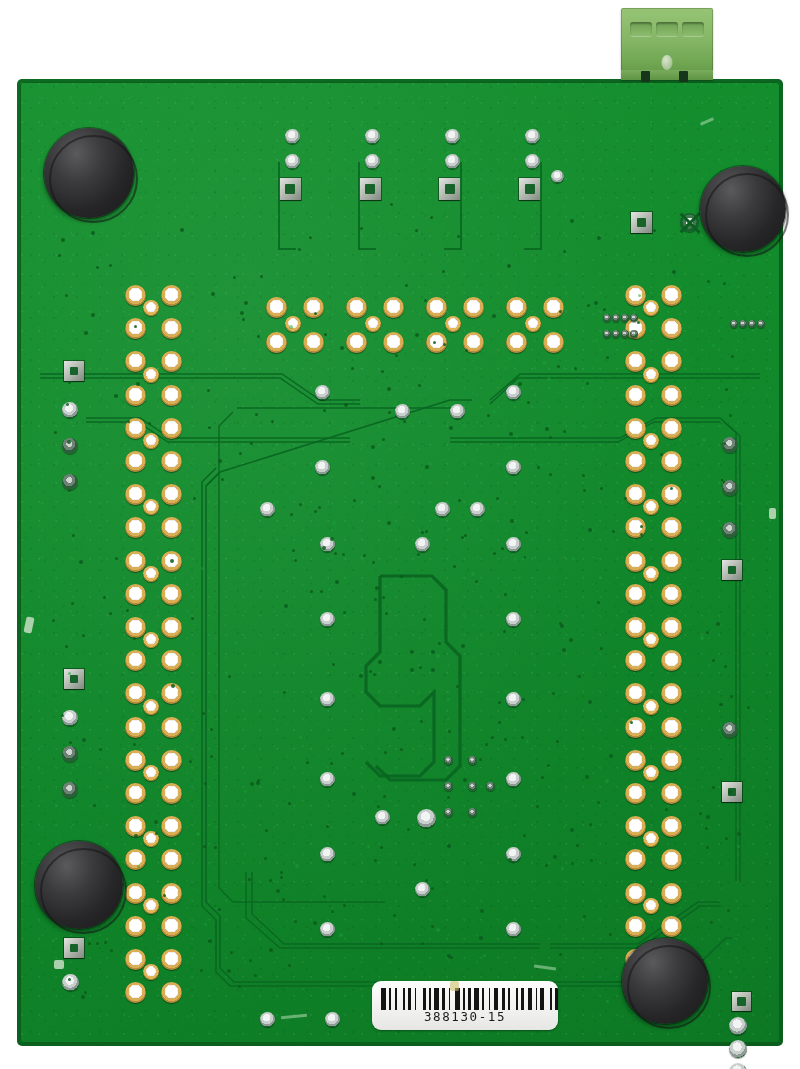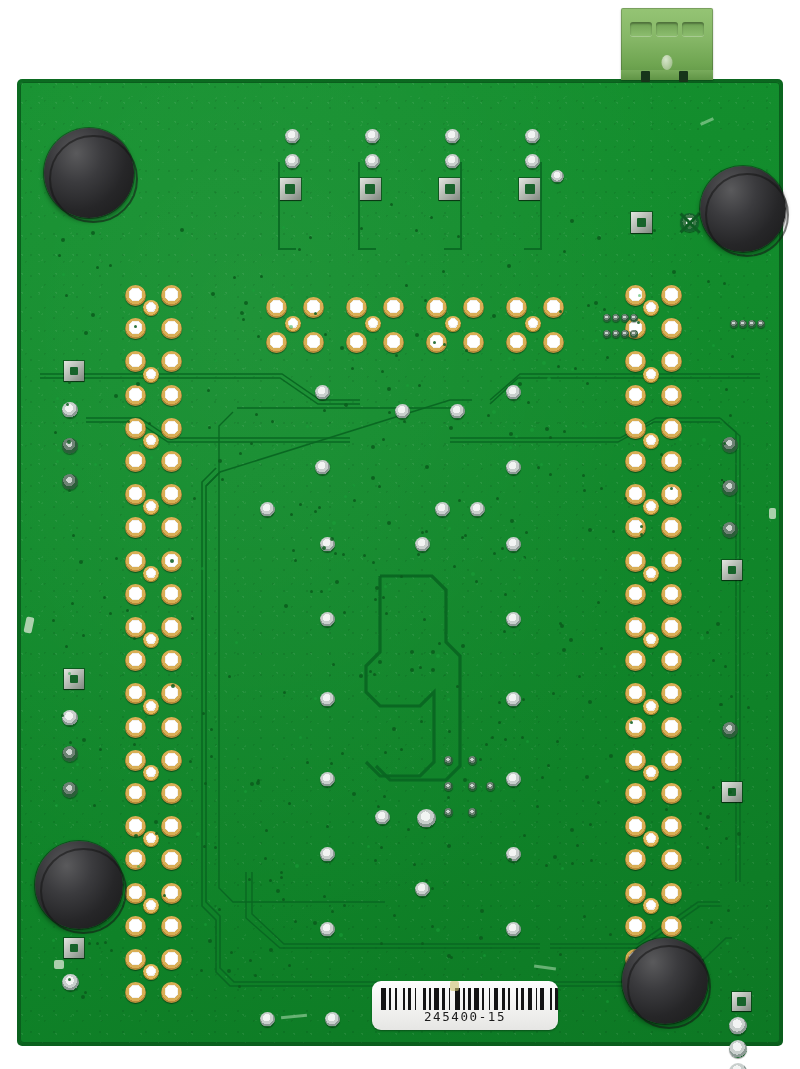--- a/index.html
+++ b/index.html
@@ -893,21 +893,21 @@
         <span style="left: 127.2px; width: 1.55px;"></span>
         <span style="left: 135.2px; width: 1.55px;"></span>
         <span style="left: 140.1px; width: 3.1px;"></span>
         <span style="left: 146.55px; width: 4.65px;"></span>
         <span style="left: 154.55px; width: 1.55px;"></span>
         <span style="left: 159.45px; width: 3.1px;"></span>
         <span style="left: 169px; width: 1.55px;"></span>
         <span style="left: 173.9px; width: 3.1px;"></span>
       </div>
     <div class="smudge"></div>
-    <div class="txt">245400-15</div>
+    <div class="txt">388130-15</div>
   </div>
 
   <div class="scuff" style="left:25px;top:617px;width:8px;height:16px;transform:rotate(12deg);"></div>
   <div class="scuff" style="left:54px;top:960px;width:10px;height:9px;"></div>
   <div class="scuff" style="left:769px;top:508px;width:7px;height:11px;"></div>
   <div class="scratch" style="left:281px;top:1015px;width:26px;height:3px;transform:rotate(-6deg);"></div>
   <div class="scratch" style="left:534px;top:966px;width:22px;height:3px;transform:rotate(8deg);"></div>
   <div class="scratch" style="left:700px;top:120px;width:14px;height:3px;transform:rotate(-24deg);"></div>
 </div>
 

